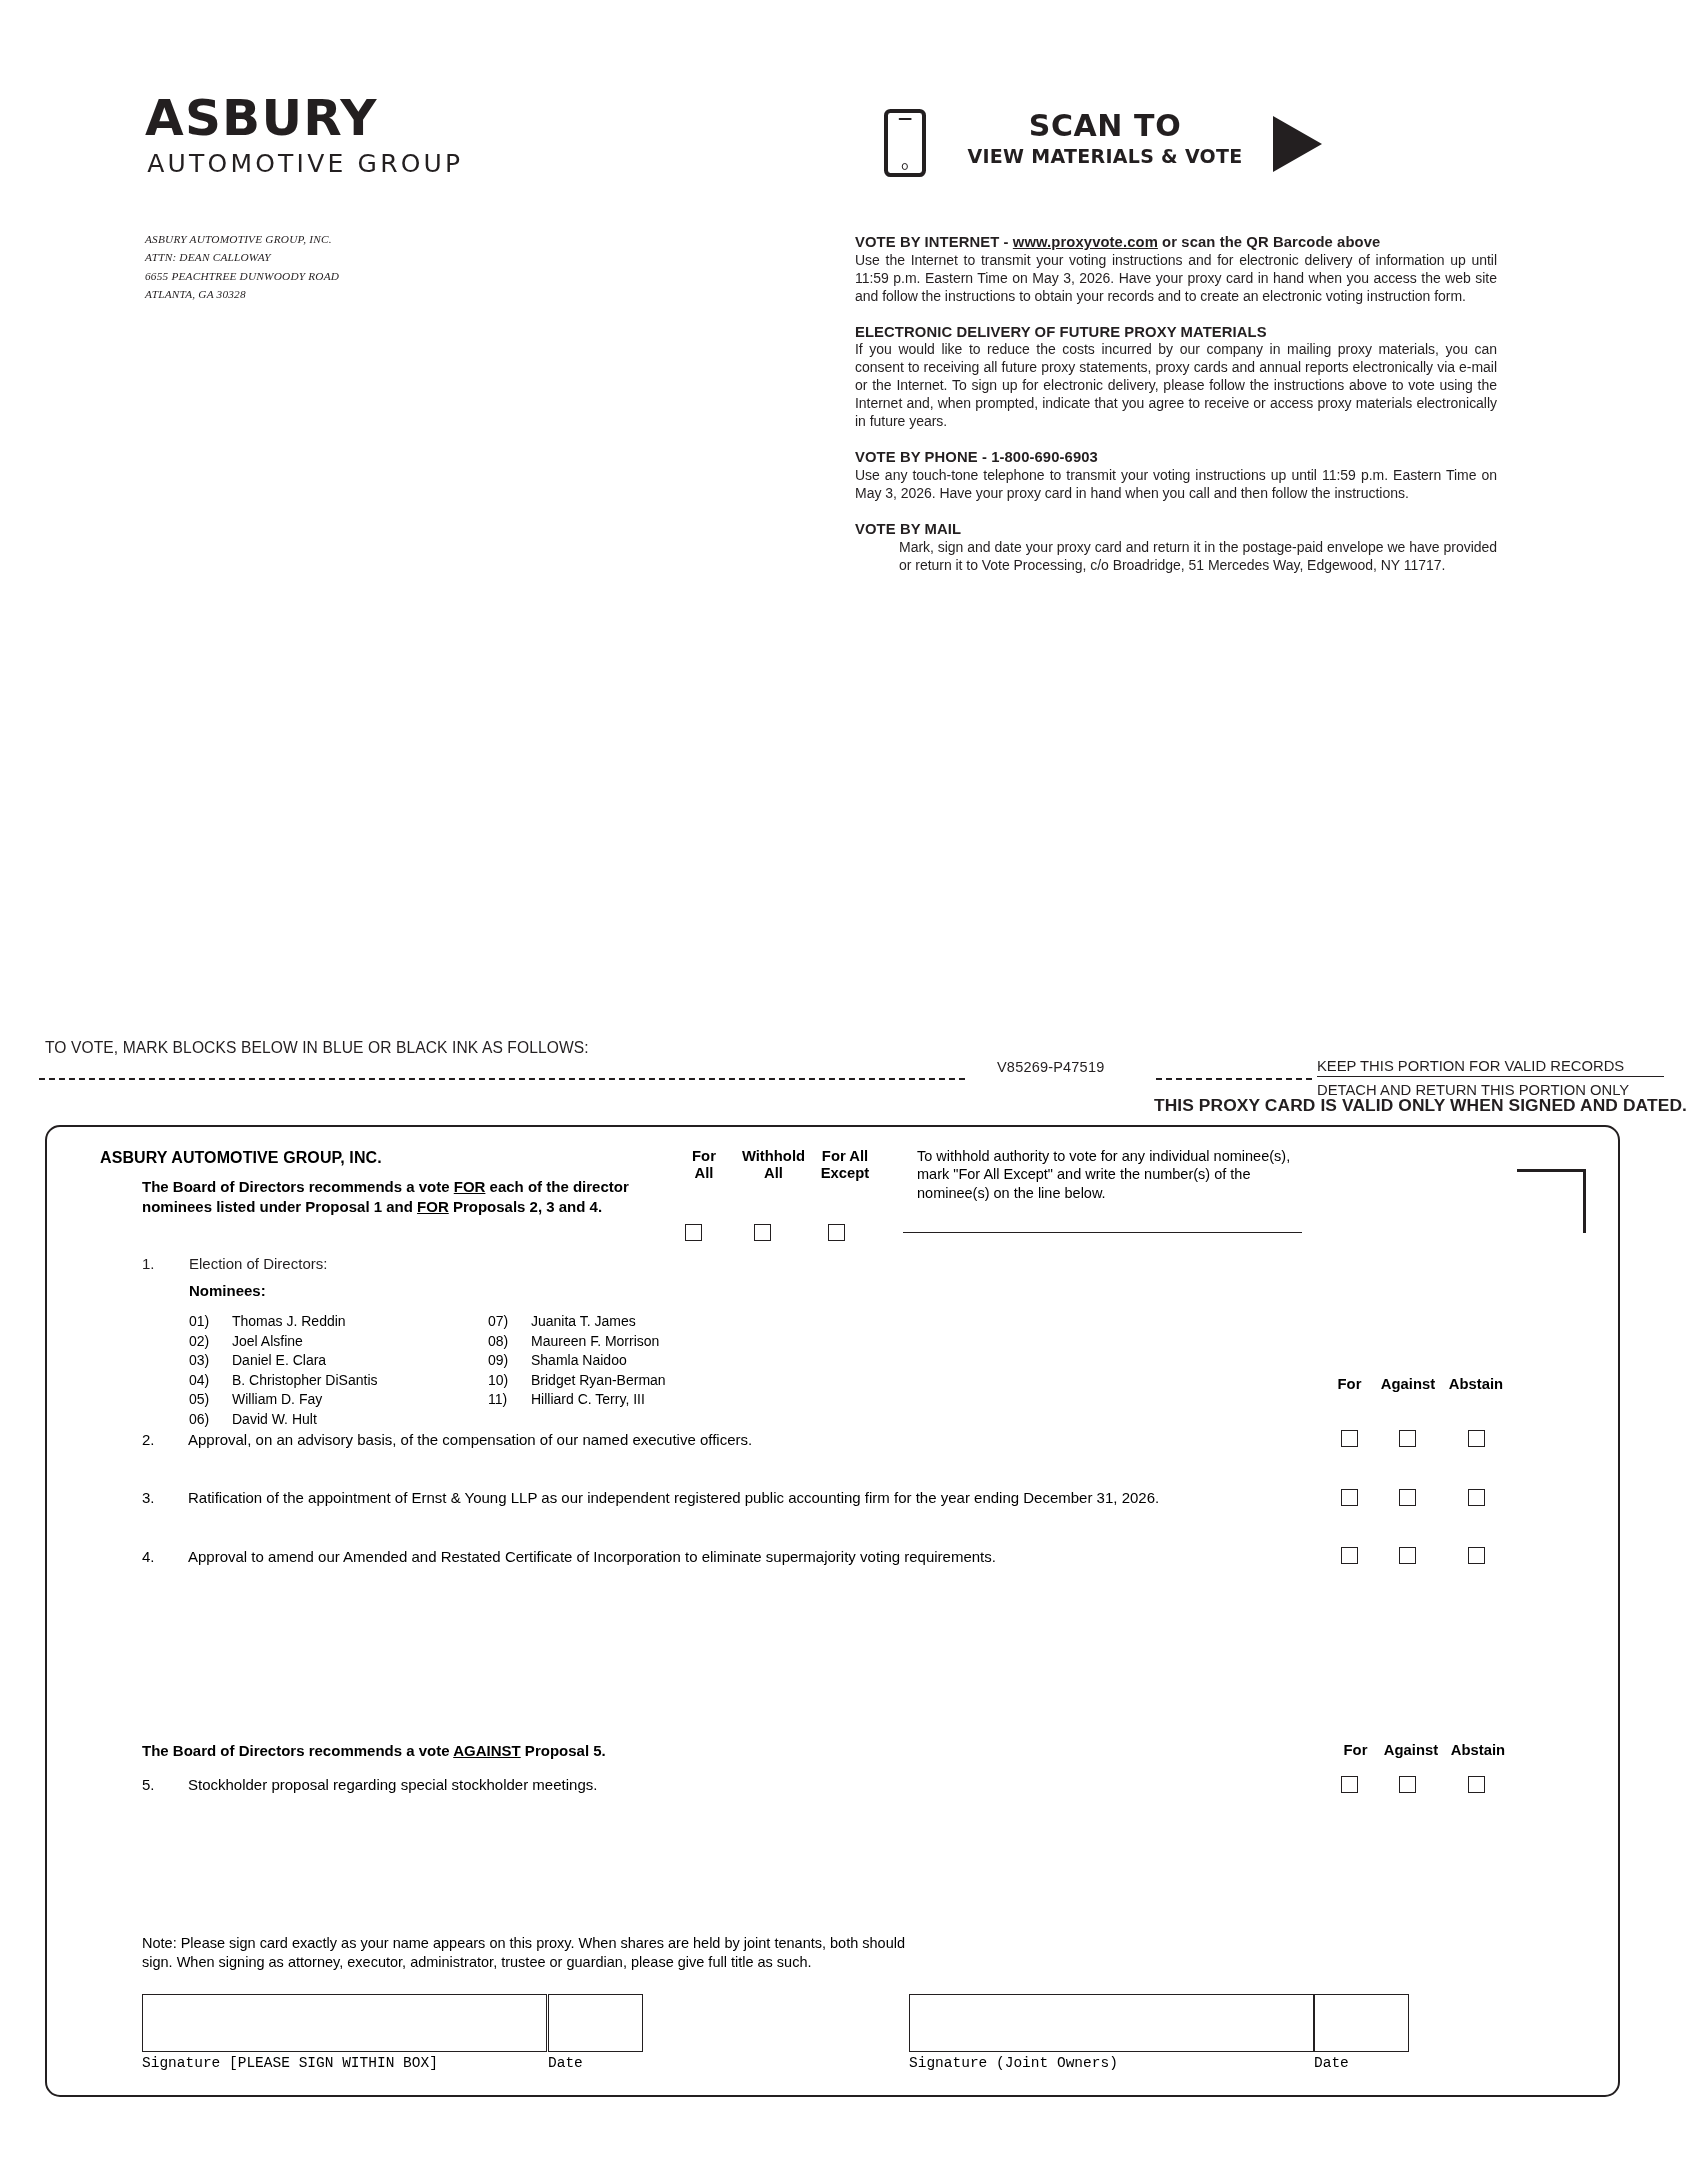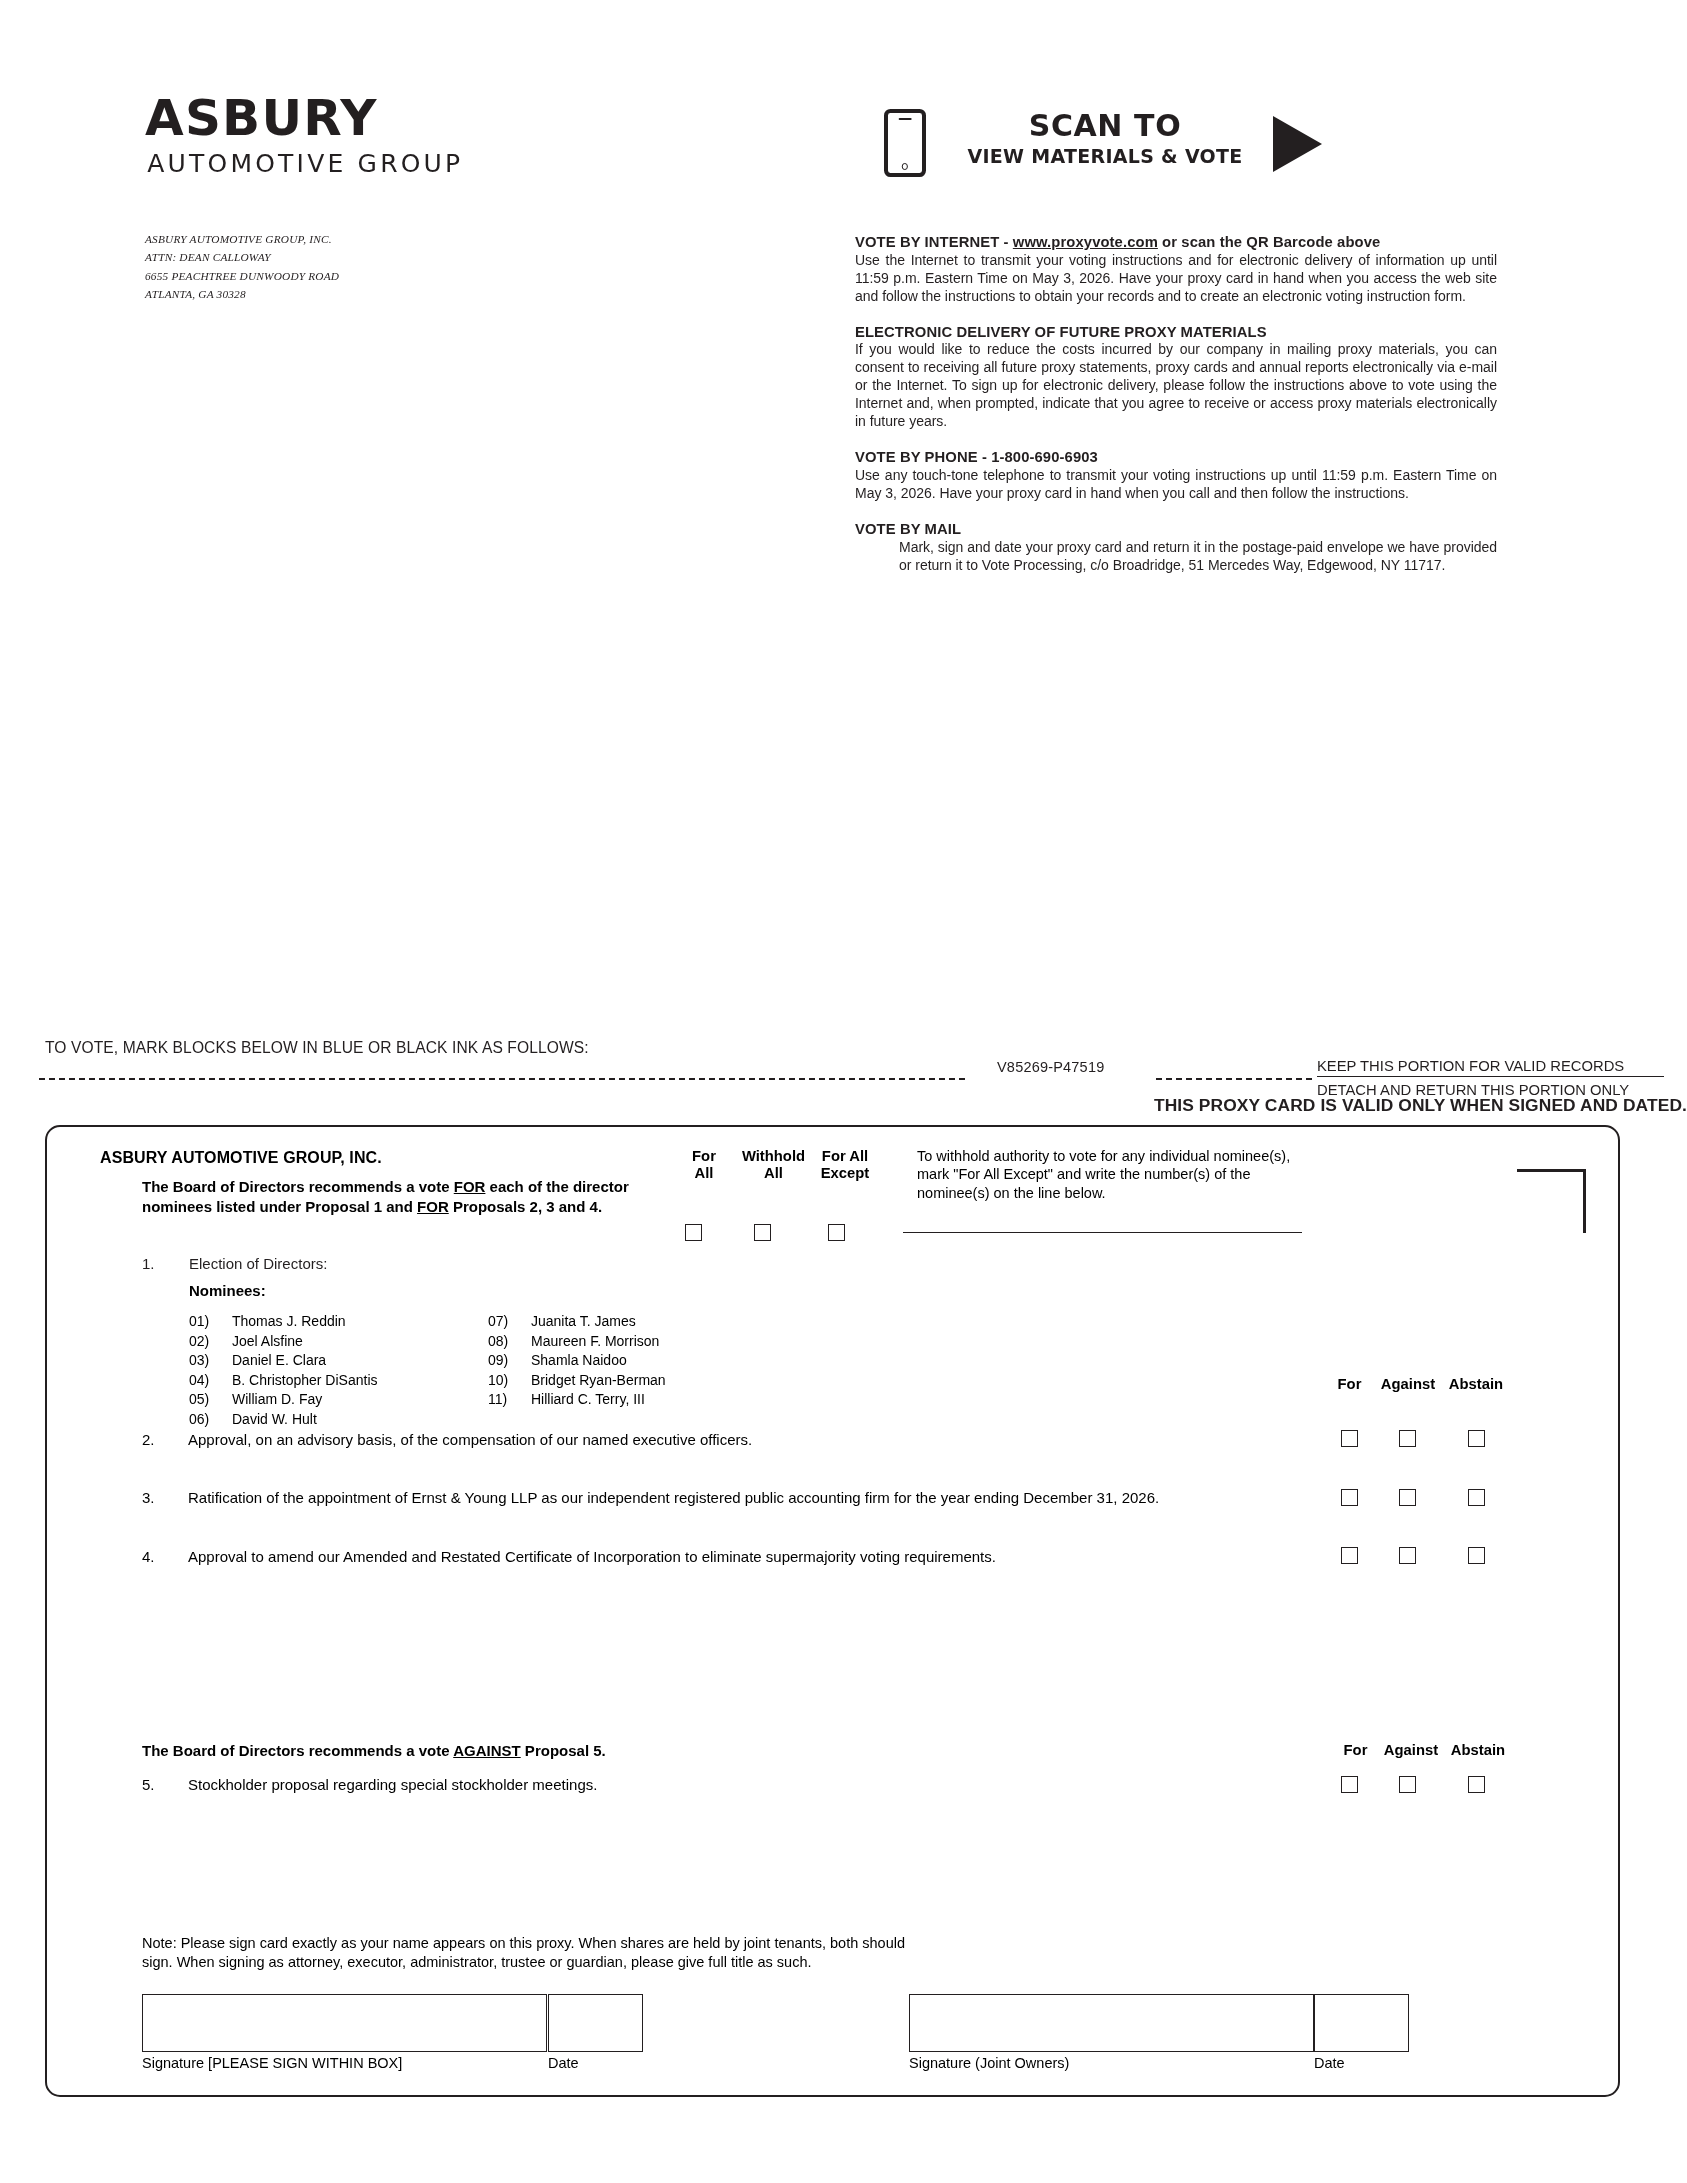--- a/index.html
+++ b/index.html
@@ -403,20 +403,21 @@
   }
   .sig1 { left: 95px; top: 867px; width: 405px; }
   .sig1d{ left: 501px; top: 867px; width: 95px; }
   .sig2 { left: 862px; top: 867px; width: 405px; }
   .sig2d{ left: 1267px; top: 867px; width: 95px; }
 
   .siglbl {
     position: absolute;
     font-size: 14.5px;
     top: 928px;
+    font-family: Liberation Mono, monospace;
   }
   .siglbl-1 { left: 95px; }
   .siglbl-1d{ left: 501px; }
   .siglbl-2 { left: 862px; }
   .siglbl-2d{ left: 1267px; }
 </style>
 </head>
 <body>
 
 <div class="page">

